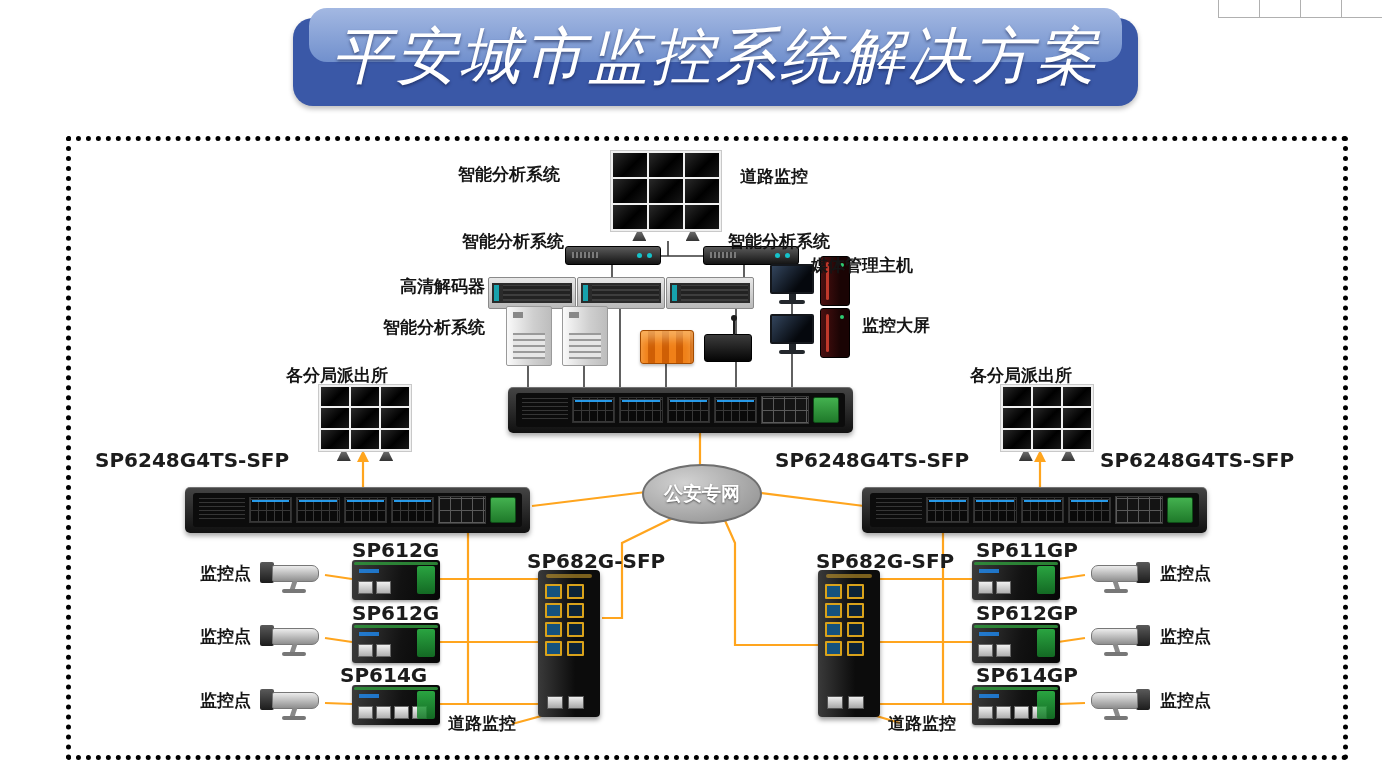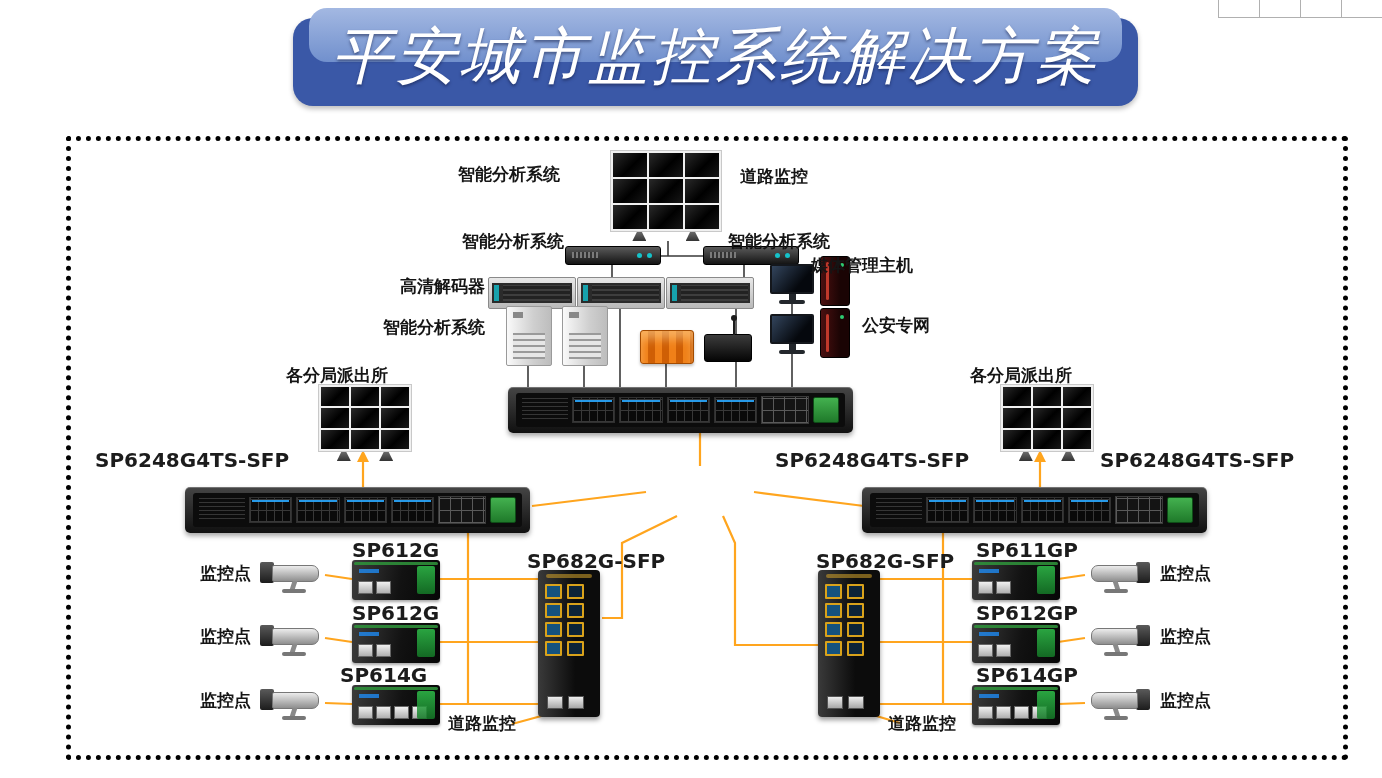--- a/index.html
+++ b/index.html
@@ -234,21 +234,21 @@
   <div class="dev antdev" style="left:704px;top:334px">
     <div class="ant-rod"></div>
   </div>
 
   <div class="dev monitor" style="left:770px;top:314px">
     <div class="mon-screen"></div>
     <div class="mon-neck"></div>
     <div class="mon-base"></div>
   </div>
   <div class="dev tower" style="left:820px;top:308px"></div>
-  <div class="lbl" style="left:862px;top:314px">公安专网</div>
+  <div class="lbl" style="left:862px;top:314px">监控大屏</div>
 
   <div class="dev rswitch" style="left:508px;top:387px">
     <div class="rs-face">
       <div class="rs-info"></div>
       <div class="rs-groups">
         <div class="rs-group"></div>
       <div class="rs-group"></div>
           <div class="rs-group"></div>
           <div class="rs-group"></div>
         </div>
@@ -287,20 +287,23 @@
         <div class="vw-cell"></div>
       </div>
     <div class="vw-stand s1"></div>
     <div class="vw-stand s2"></div>
   </div>
 
   <div class="lbl lbl-model" style="left:95px;top:448px">SP6248G4TS-SFP</div>
   <div class="lbl lbl-model" style="left:775px;top:448px">SP6248G4TS-SFP</div>
   <div class="lbl lbl-model" style="left:1100px;top:448px">SP6248G4TS-SFP</div>
 
+  <div class="dev netellipse">
+    <span>公安专网</span>
+  </div>
 
   <div class="dev rswitch" style="left:185px;top:487px">
     <div class="rs-face">
       <div class="rs-info"></div>
       <div class="rs-groups">
         <div class="rs-group"></div>
       <div class="rs-group"></div>
           <div class="rs-group"></div>
           <div class="rs-group"></div>
         </div>

